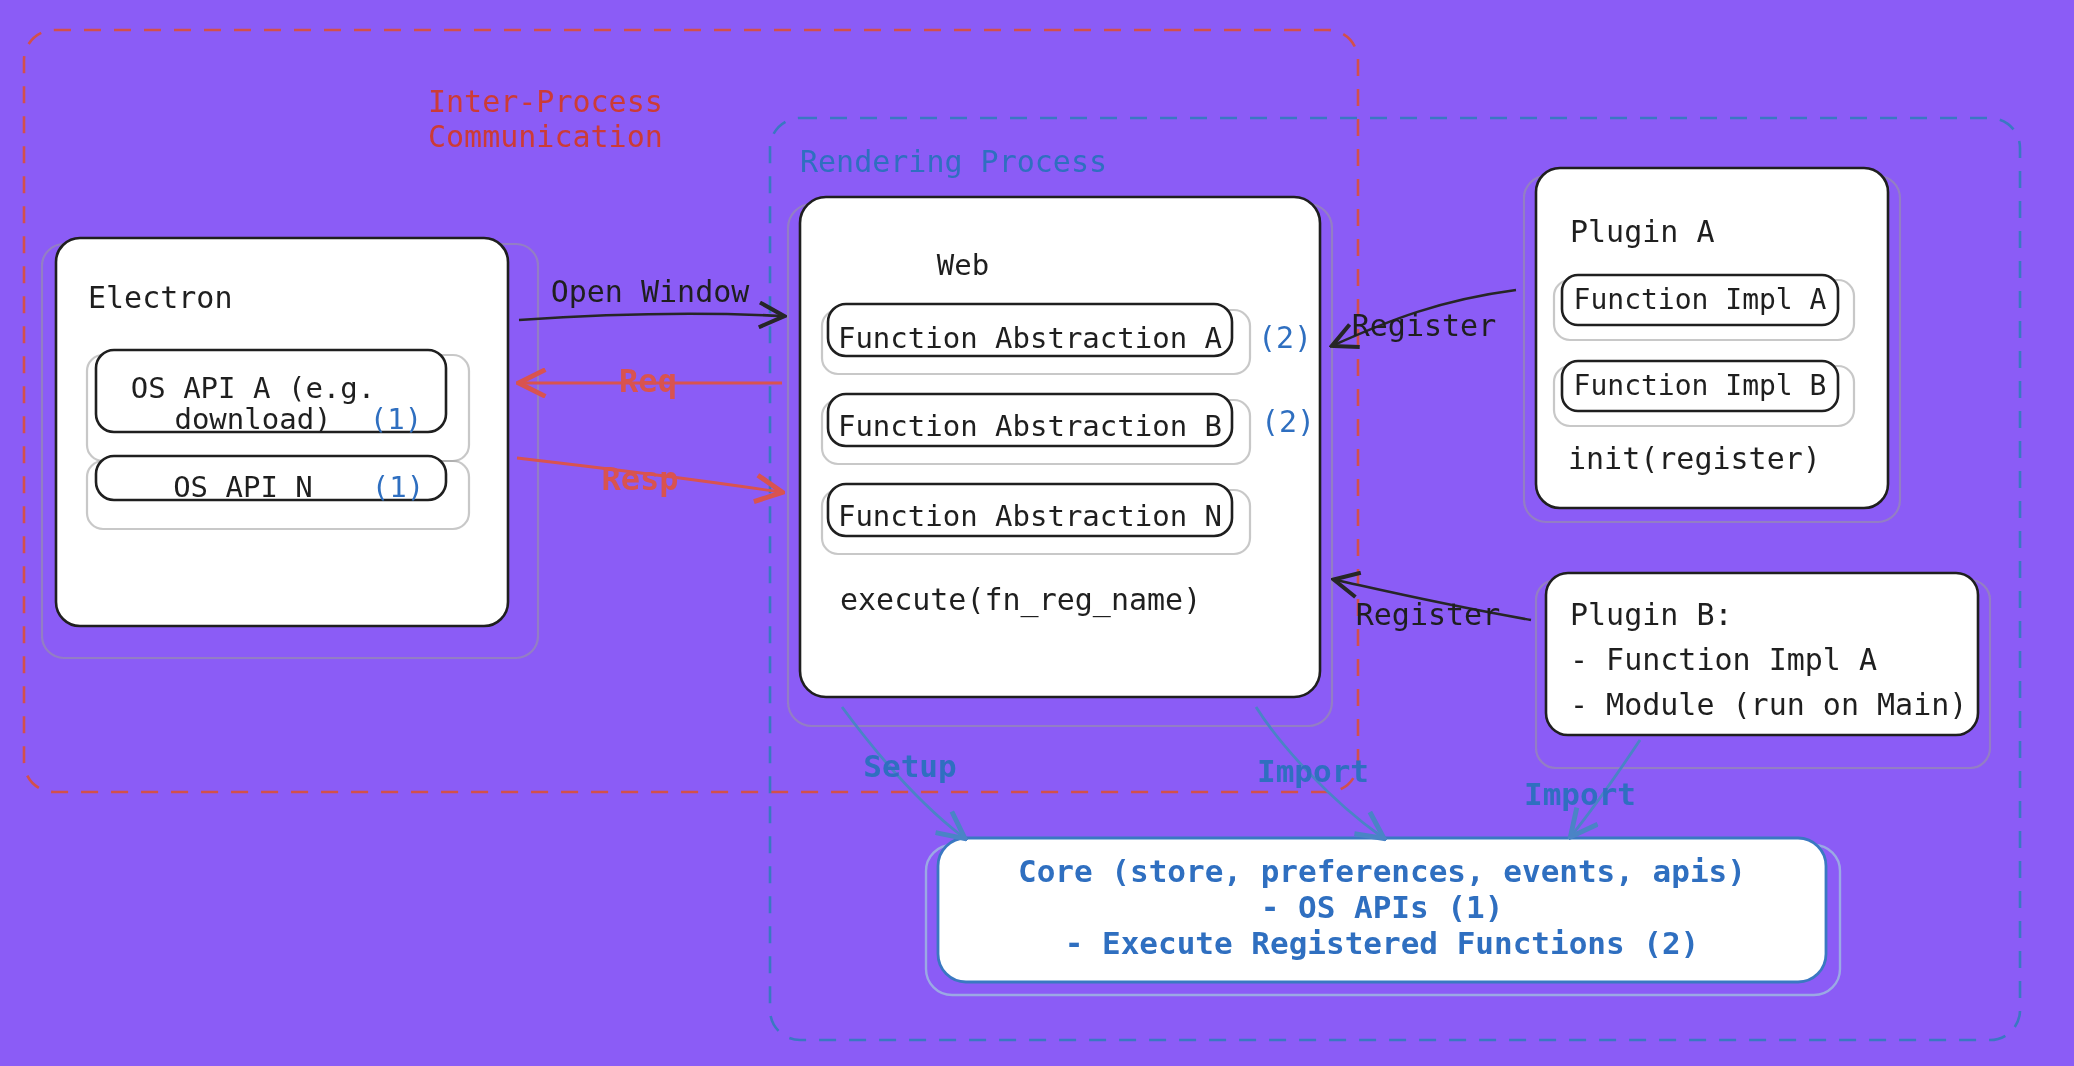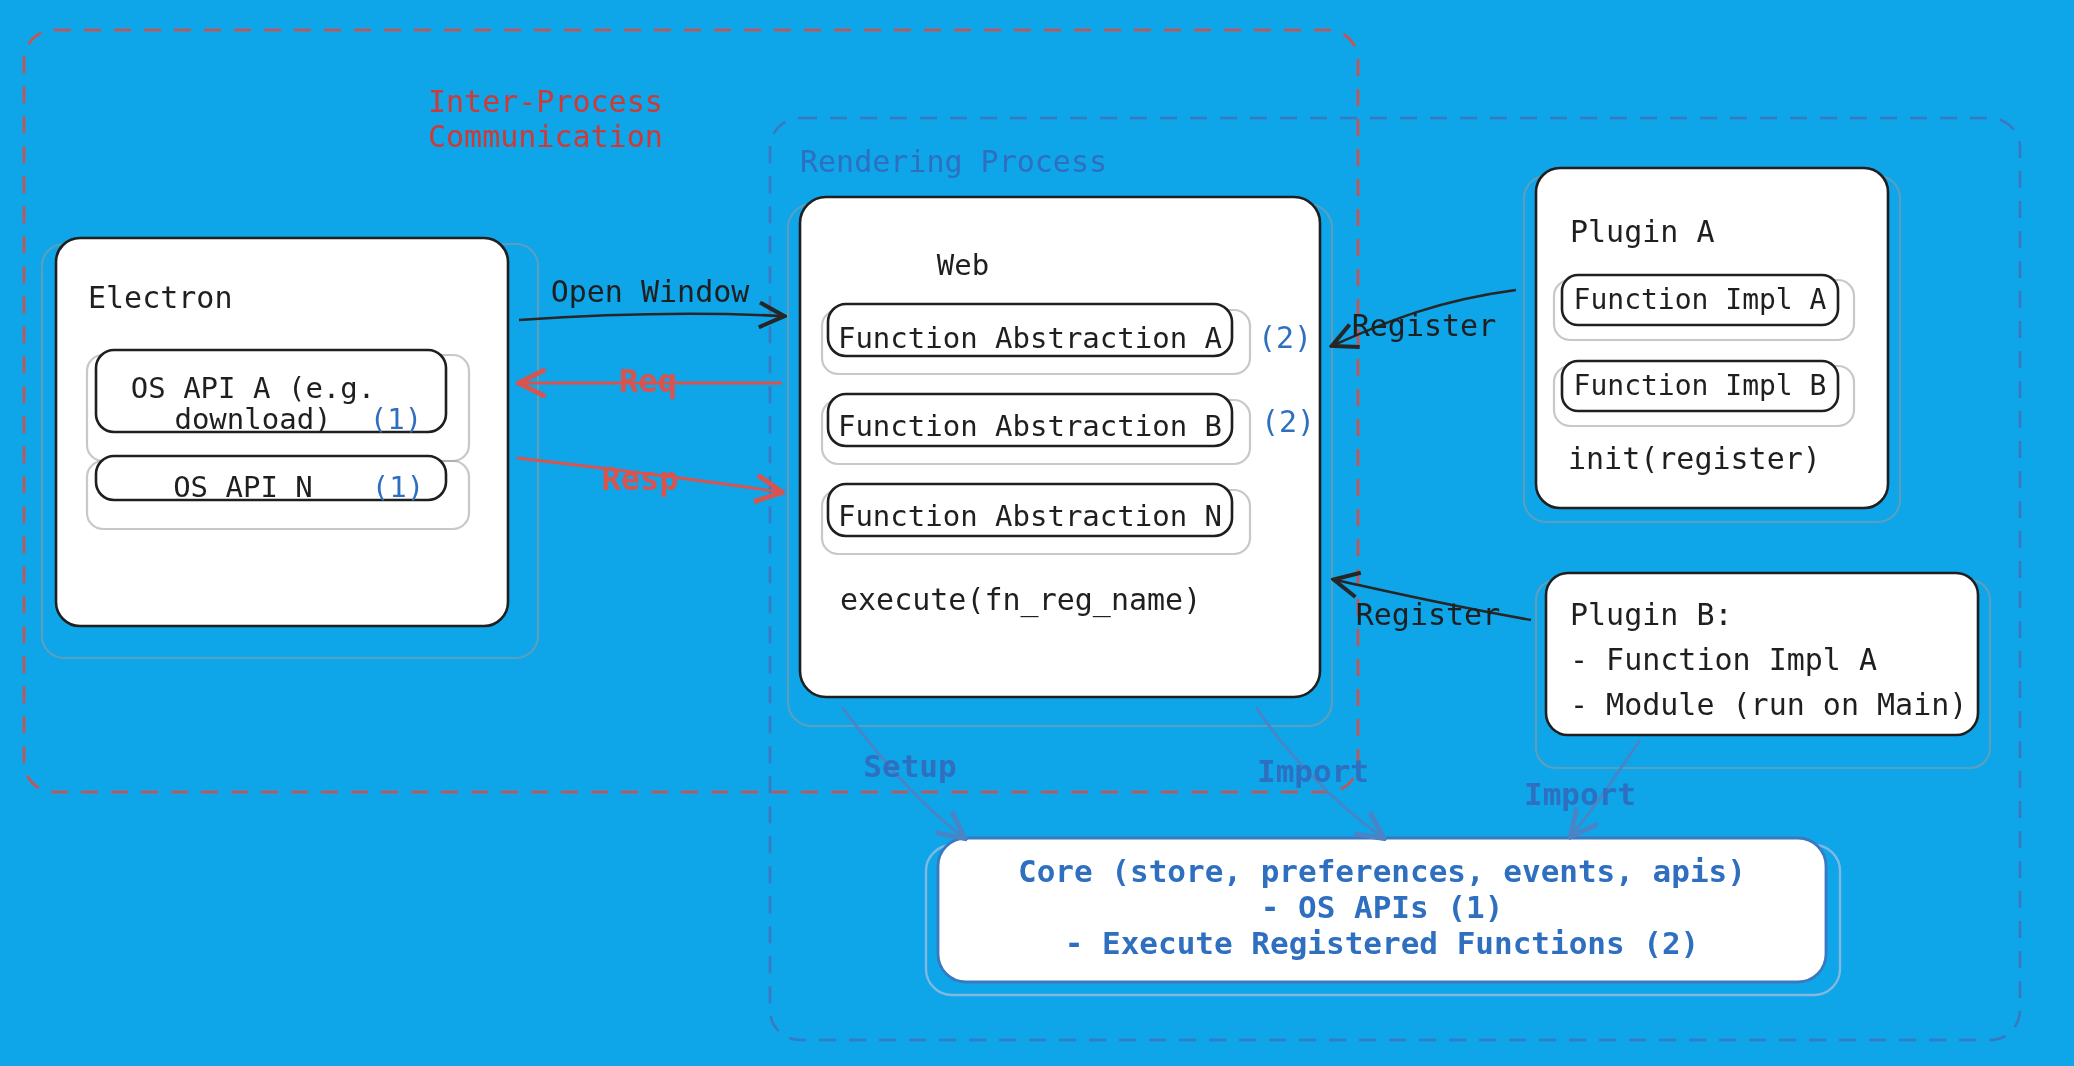--- a/index.html
+++ b/index.html
@@ -1,20 +1,20 @@
 <!DOCTYPE html>
 <html><head>
 <meta charset="utf-8">
 <style>
   html,body{margin:0;padding:0;background:#ffffff;}
   body{
     width:2074px;height:1066px;overflow:hidden;
     font-family:"DejaVu Sans Mono","Liberation Mono",monospace;
   }
-  #stage{position:relative;width:2074px;height:1066px;background:#0ea5e9;}
+  #stage{position:relative;width:2074px;height:1066px;background:#8b5cf6;}
   svg#diagram{position:absolute;inset:0;width:2074px;height:1066px;}
   .nodeLabel{
     font-family:"DejaVu Sans Mono","Liberation Mono",monospace;
     fill:#1f1f1f;
     dominant-baseline:middle;
   }
   .blueLabel{ fill:#2f6fc0; }
   .redLabel{ fill:#cc3b36; }
   .edgeLabel{
     font-family:"DejaVu Sans Mono","Liberation Mono",monospace;

